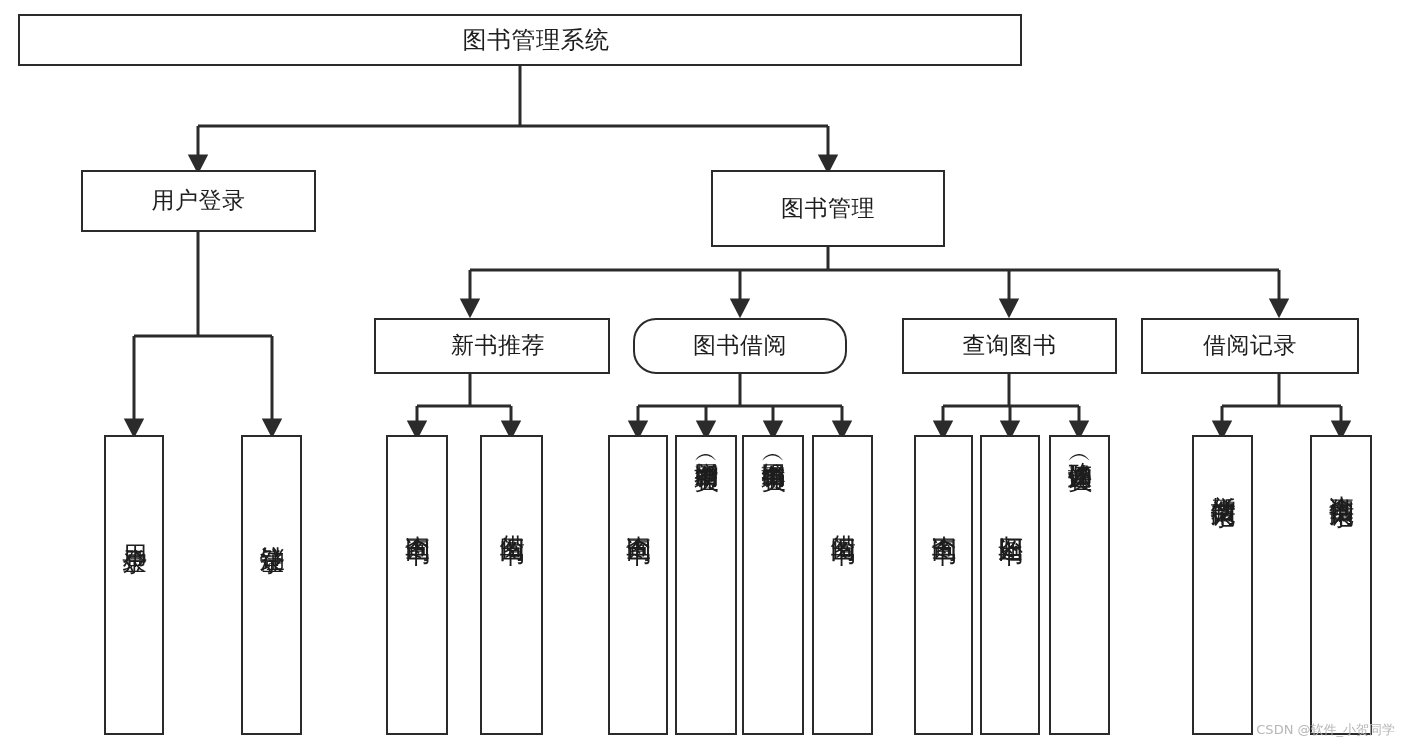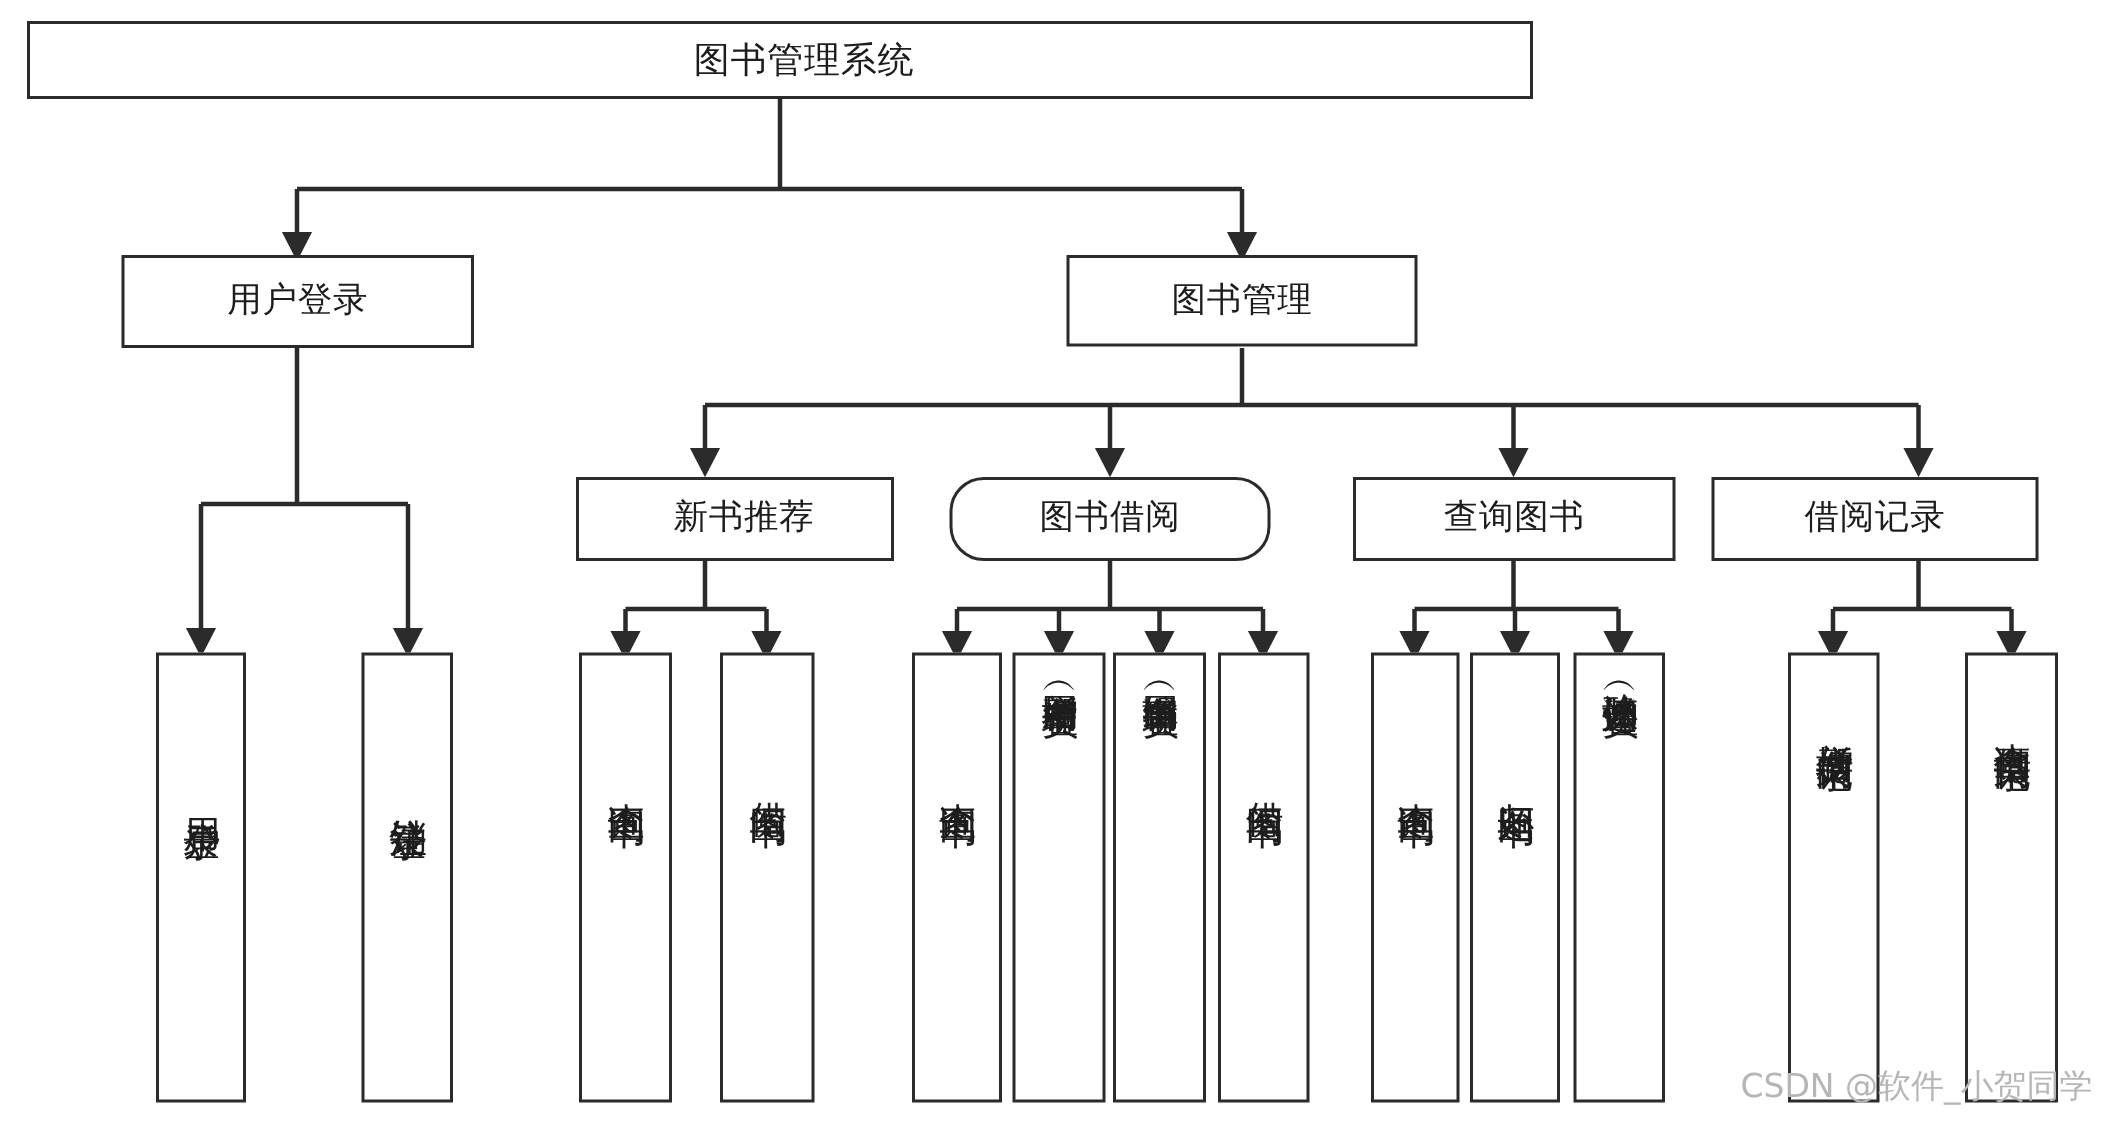--- a/index.html
+++ b/index.html
@@ -65,21 +65,21 @@
     white-space: nowrap;
   }
   .node.vertical.tall-text .node-label {
     font-size: 24px;
     letter-spacing: 1px;
   }
   #watermark {
     position: absolute;
     right: 10px;
     bottom: 8px;
-    font-size: 22px;
+    font-size: 13px;
     color: #b6b6b6;
     white-space: nowrap;
     z-index: 8;
     font-family: "DejaVu Sans", "Liberation Sans", sans-serif;
   }
 </style>
 </head>
 <body>
 
 <div id="diagram-root">
@@ -135,25 +135,25 @@
     </g>
   </svg>
 
   <div class="node root horizontal" style="left:18px; top:14px; width:1004px; height:52px;">
     <span class="node-label">图书管理系统</span>
   </div>
 
   <div class="node horizontal" style="left:81px; top:170px; width:235px; height:62px;">
     <span class="node-label">用户登录</span>
   </div>
-  <div class="node horizontal" style="left:711px; top:170px; width:234px; height:61px;">
+  <div class="node horizontal" style="left:711px; top:170px; width:234px; height:77px;">
     <span class="node-label">图书管理</span>
   </div>
 
-  <div class="node horizontal" style="left:384px; top:318px; width:212px; height:56px;padding-left:12px;">
+  <div class="node horizontal" style="left:374px; top:318px; width:236px; height:56px;padding-left:12px;">
     <span class="node-label">新书推荐</span>
   </div>
   <div class="node horizontal" style="left:633px; top:318px; width:214px; height:56px;border-radius:23px;">
     <span class="node-label">图书借阅</span>
   </div>
   <div class="node horizontal" style="left:902px; top:318px; width:215px; height:56px;">
     <span class="node-label">查询图书</span>
   </div>
   <div class="node horizontal" style="left:1141px; top:318px; width:218px; height:56px;">
     <span class="node-label">借阅记录</span>

